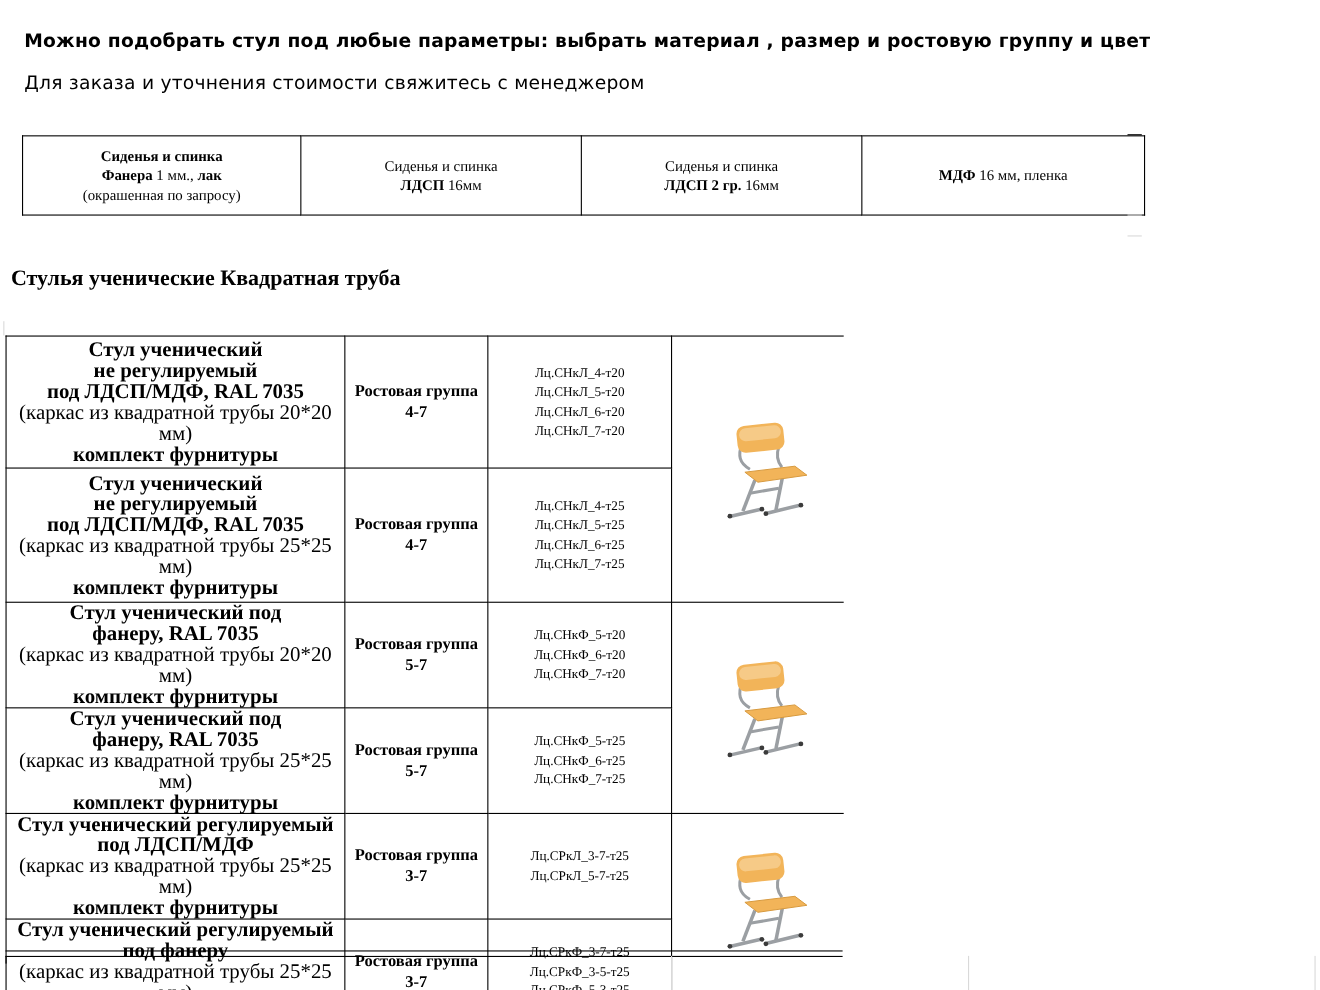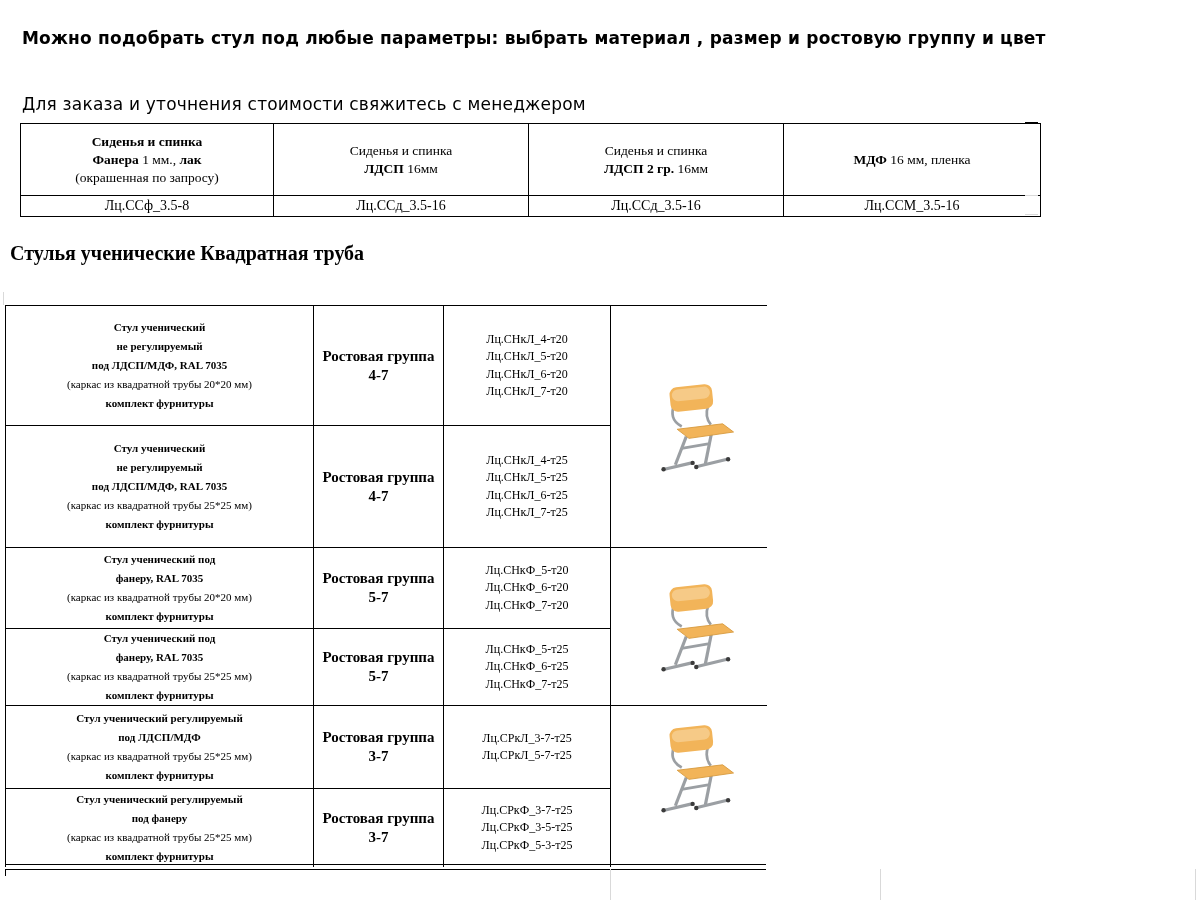--- a/index.html
+++ b/index.html
@@ -6,21 +6,21 @@
   body{
     width:1200px;height:900px;background:#ffffff;position:relative;
     font-family:"Liberation Serif", serif;color:#000;overflow:hidden;
   }
   .intro-line{
     position:absolute;left:22px;
     font-family:"DejaVu Sans", sans-serif;
     font-size:17px;letter-spacing:.2px;white-space:nowrap;
   }
   #intro1{top:28px;font-weight:bold;}
-  #intro2{top:66px;margin-top:28px;}
+  #intro2{top:66px;}
 
   
   table{border-collapse:collapse;table-layout:fixed;}
   .materials{position:absolute;left:20px;top:123px;width:1021px;}
   .materials td{
     border:1px solid #000;text-align:center;vertical-align:middle;
     font-size:13.5px;line-height:18px;padding:0 4px;
   }
   .materials tr.hdr td{height:71px;}
   .materials tr.codes td{height:20px;font-size:14px;}
@@ -28,21 +28,21 @@
   .section-title{
     position:absolute;left:10px;top:242px;
     font-weight:bold;font-size:20px;white-space:nowrap;
   }
 
   
   .chairs{position:absolute;left:5px;top:305px;width:761px;}
   .chairs td{
     border:1px solid #000;text-align:center;vertical-align:middle;padding:0 4px;
   }
-  .chairs td.desc{font-size:11px;line-height:19px;}
+  .chairs td.desc{font-size:19px;line-height:19px;}
   .chairs td.grp{font-size:15px;line-height:19px;font-weight:bold;}
   .chairs td.codes{font-size:12px;line-height:17.5px;}
   .chairs td.imgcell{border-right:none;padding:0;}
   .chairs tr.last-row td{border-bottom:none;}
   .chairs td.img-bottom{border-bottom:none;}
   .b{font-weight:bold;}
   .chair-wrap{display:flex;justify-content:center;align-items:center;}
   .chair-wrap.lift svg{transform:translateY(-18px);}
 
   
@@ -77,26 +77,20 @@
           <div><span>Сиденья и спинка</span></div>
           <div><span class="b">ЛДСП</span><span> 16мм</span></div>
         </td>
         <td>
           <div><span>Сиденья и спинка</span></div>
           <div><span class="b">ЛДСП 2 гр.</span><span> 16мм</span></div>
         </td>
         <td>
           <div><span class="b">МДФ</span><span> 16 мм, пленка</span></div>
         </td>
-      </tr>
-    <tr class="codes" id="m-codes">
-        <td>Лц.ССф_3.5-8</td>
-        <td>Лц.ССд_3.5-16</td>
-        <td>Лц.ССд_3.5-16</td>
-        <td>Лц.ССМ_3.5-16</td>
       </tr>
   </tbody>
 </table>
 
 <div class="section-title">Стулья ученические Квадратная труба</div>
 
 <table class="chairs">
   <colgroup>
       <col style="width:308px">
       <col style="width:130px">

